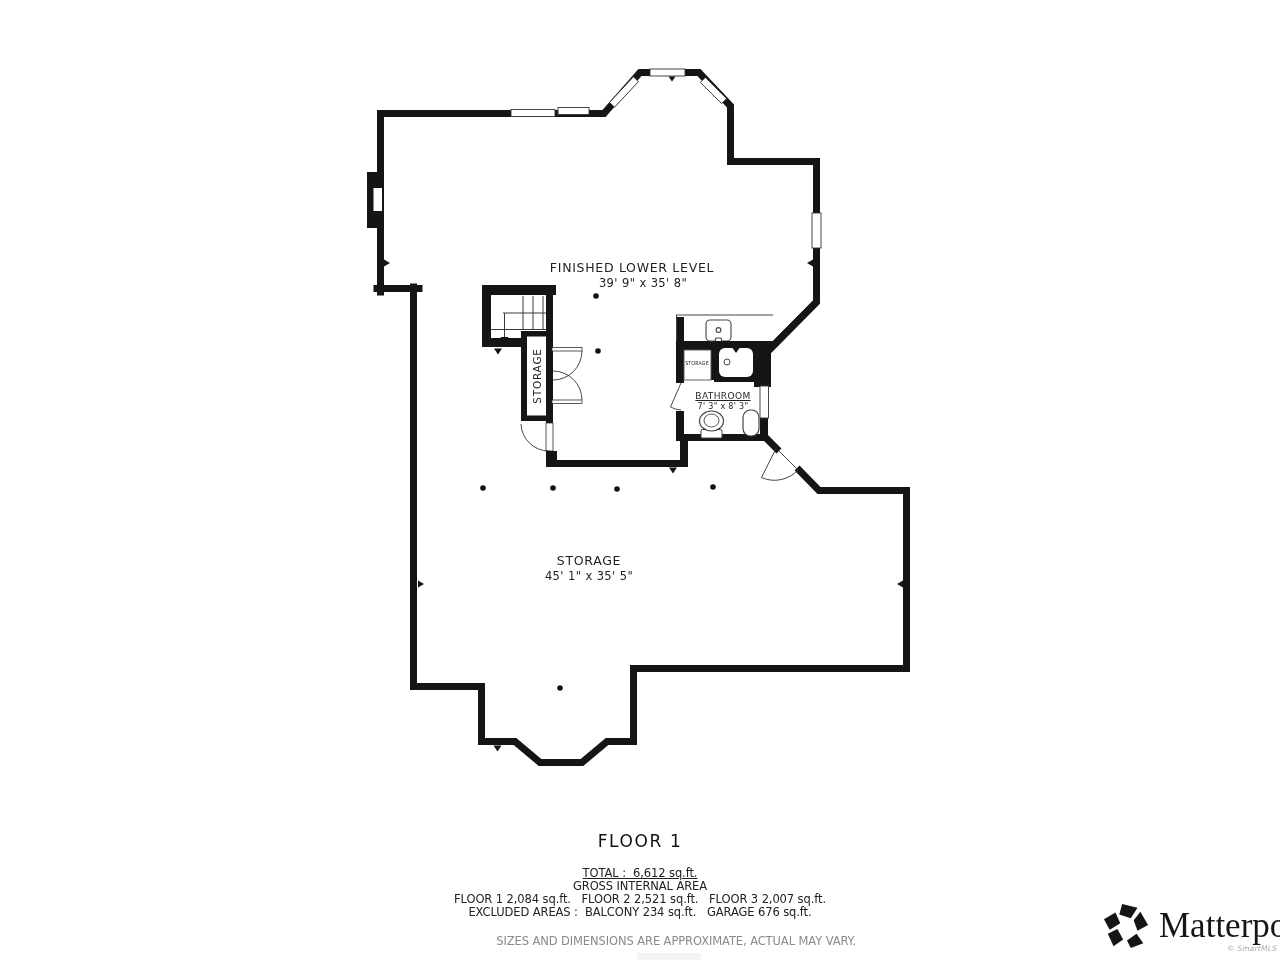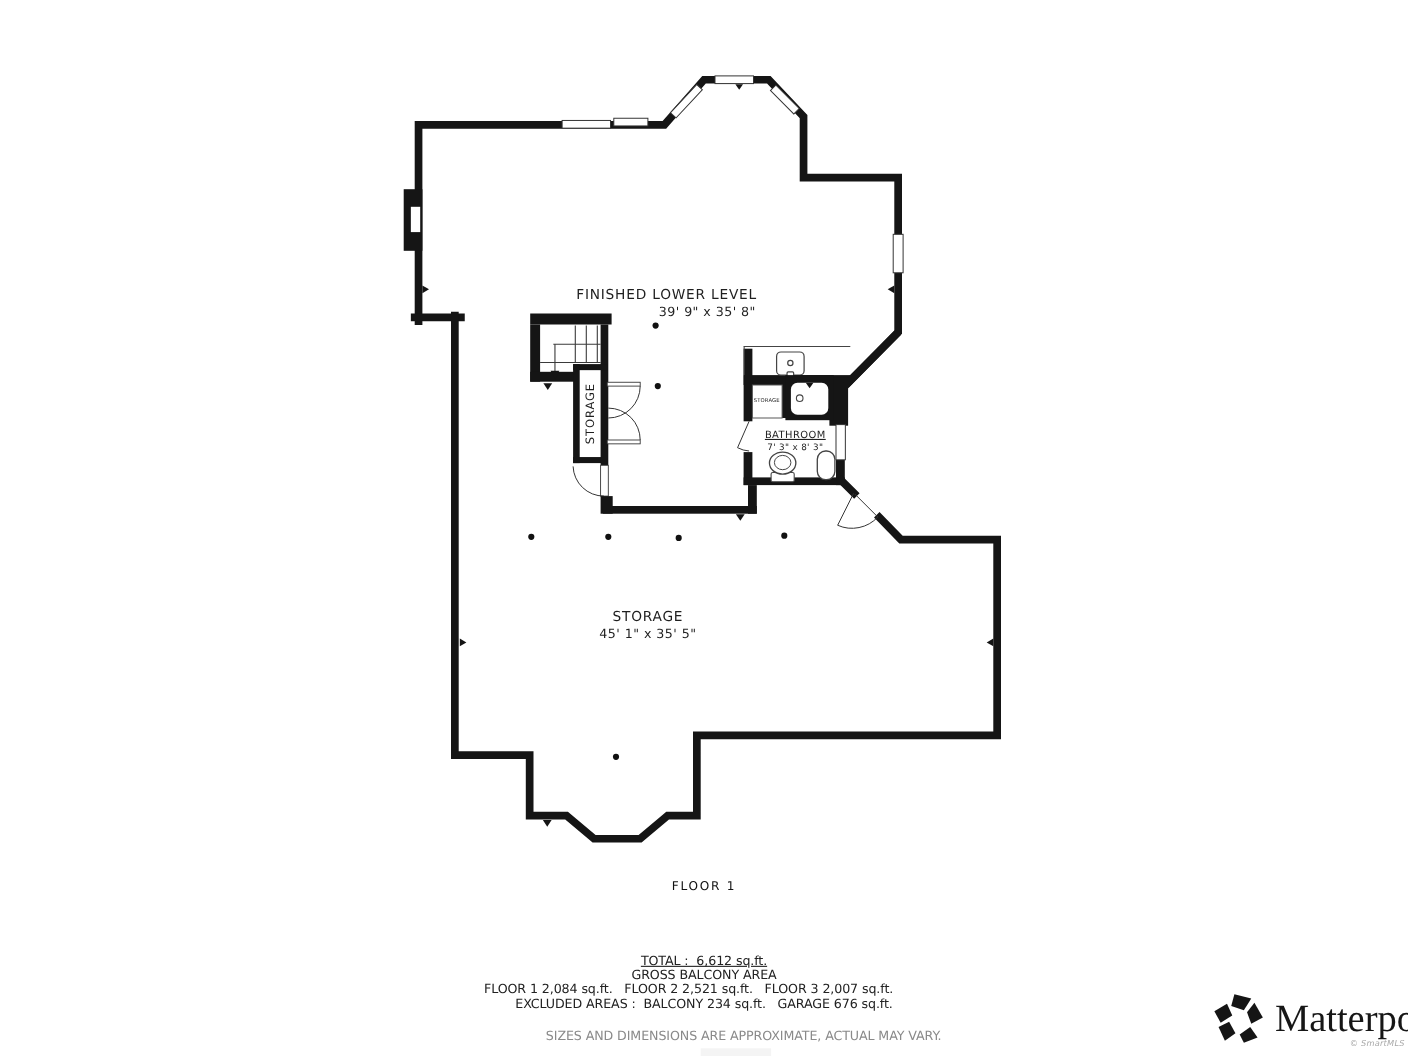--- a/index.html
+++ b/index.html
@@ -16,21 +16,21 @@
   .bath-name{font-size:9px;letter-spacing:.4px;text-decoration:underline;}
   .bath-dims{font-size:8px;letter-spacing:.3px;}
   .closet-vertical{
     position:absolute;transform:translate(-50%,-50%) rotate(-90deg);
     font-size:10.5px;letter-spacing:.8px;white-space:nowrap;color:#1f1f1f;
   }
   .closet-tiny{
     position:absolute;transform:translate(-50%,-50%) scale(.6);
     font-size:8px;letter-spacing:.2px;white-space:nowrap;color:#1f1f1f;
   }
-  .floor-title{font-size:11px;letter-spacing:1.6px;color:#111;}
+  .floor-title{font-size:17px;letter-spacing:1.6px;color:#111;margin-top:32px;}
   .footer-line{font-size:11.5px;letter-spacing:-.1px;white-space:pre;color:#222;}
   .footer-muted{color:#8a8a8a;}
   #brand{position:absolute;left:1103px;top:903px;display:flex;align-items:center;}
   #brand-text{font-family:"Liberation Serif","DejaVu Serif",serif;
               font-size:35px;color:#161616;margin-left:10px;white-space:nowrap;}
   #smartmls{position:absolute;left:1227px;top:944px;font-size:7.5px;color:#a9a9a9;
             letter-spacing:.2px;white-space:nowrap;font-style:italic;}
   #footer-bar{position:absolute;left:637px;top:953px;width:64px;height:7px;background:#f4f4f4;}
 </style>
 </head>
@@ -176,37 +176,37 @@
     <circle cx="596" cy="296" r="2.8"></circle>
     <circle cx="598" cy="351" r="2.8"></circle>
     <circle cx="483" cy="488" r="2.8"></circle>
     <circle cx="553" cy="488" r="2.8"></circle>
     <circle cx="617" cy="489" r="2.8"></circle>
     <circle cx="713" cy="487" r="2.8"></circle>
     <circle cx="560" cy="688" r="2.8"></circle>
   </g>
 </svg>
 
-<div class="label room-name" style="left:606px;top:260px;">FINISHED LOWER LEVEL</div>
+<div class="label room-name" style="left:632px;top:260px;">FINISHED LOWER LEVEL</div>
 <div class="label room-dims" style="left:643px;top:276px;">39' 9" x 35' 8"</div>
 
 <div class="closet-vertical" style="left:537px;top:376px;">STORAGE</div>
 
 <div class="closet-tiny" style="left:697px;top:364px;">STORAGE</div>
 
 <div class="label bath-name" style="left:723px;top:391px;">BATHROOM</div>
 <div class="label bath-dims" style="left:723px;top:402px;">7' 3" x 8' 3"</div>
 
 <div class="label room-name" style="left:589px;top:553px;">STORAGE</div>
 <div class="label room-dims" style="left:589px;top:569px;">45' 1" x 35' 5"</div>
 
 <div class="label floor-title" style="left:640px;top:799px;">FLOOR 1</div>
 
-<div class="label footer-line" style="left:640px;top:879px;">GROSS BALCONY AREA</div>
-<div class="label footer-line" style="left:626px;top:892px;">FLOOR 1 2,084 sq.ft.   FLOOR 2 2,521 sq.ft.   FLOOR 3 2,007 sq.ft.</div>
+<div class="label footer-line" style="left:640px;top:879px;">GROSS INTERNAL AREA</div>
+<div class="label footer-line" style="left:640px;top:892px;">FLOOR 1 2,084 sq.ft.   FLOOR 2 2,521 sq.ft.   FLOOR 3 2,007 sq.ft.</div>
 <div class="label footer-line" style="left:640px;top:905px;text-align:center;">EXCLUDED AREAS :  BALCONY 234 sq.ft.   GARAGE 676 sq.ft.</div>
 <div class="label footer-line" style="left:640px;top:866px;text-decoration:underline;">TOTAL :  6,612 sq.ft.</div>
 <div class="label footer-line footer-muted" style="left:676px;top:934px;">SIZES AND DIMENSIONS ARE APPROXIMATE, ACTUAL MAY VARY.</div>
 
 <div id="footer-bar"></div>
 
 <div id="brand">
   <svg width="46" height="46" viewBox="0 0 48 48">
     <g fill="#151515">
       <polygon points="20,1 36,5 29,16 17,12"></polygon>

